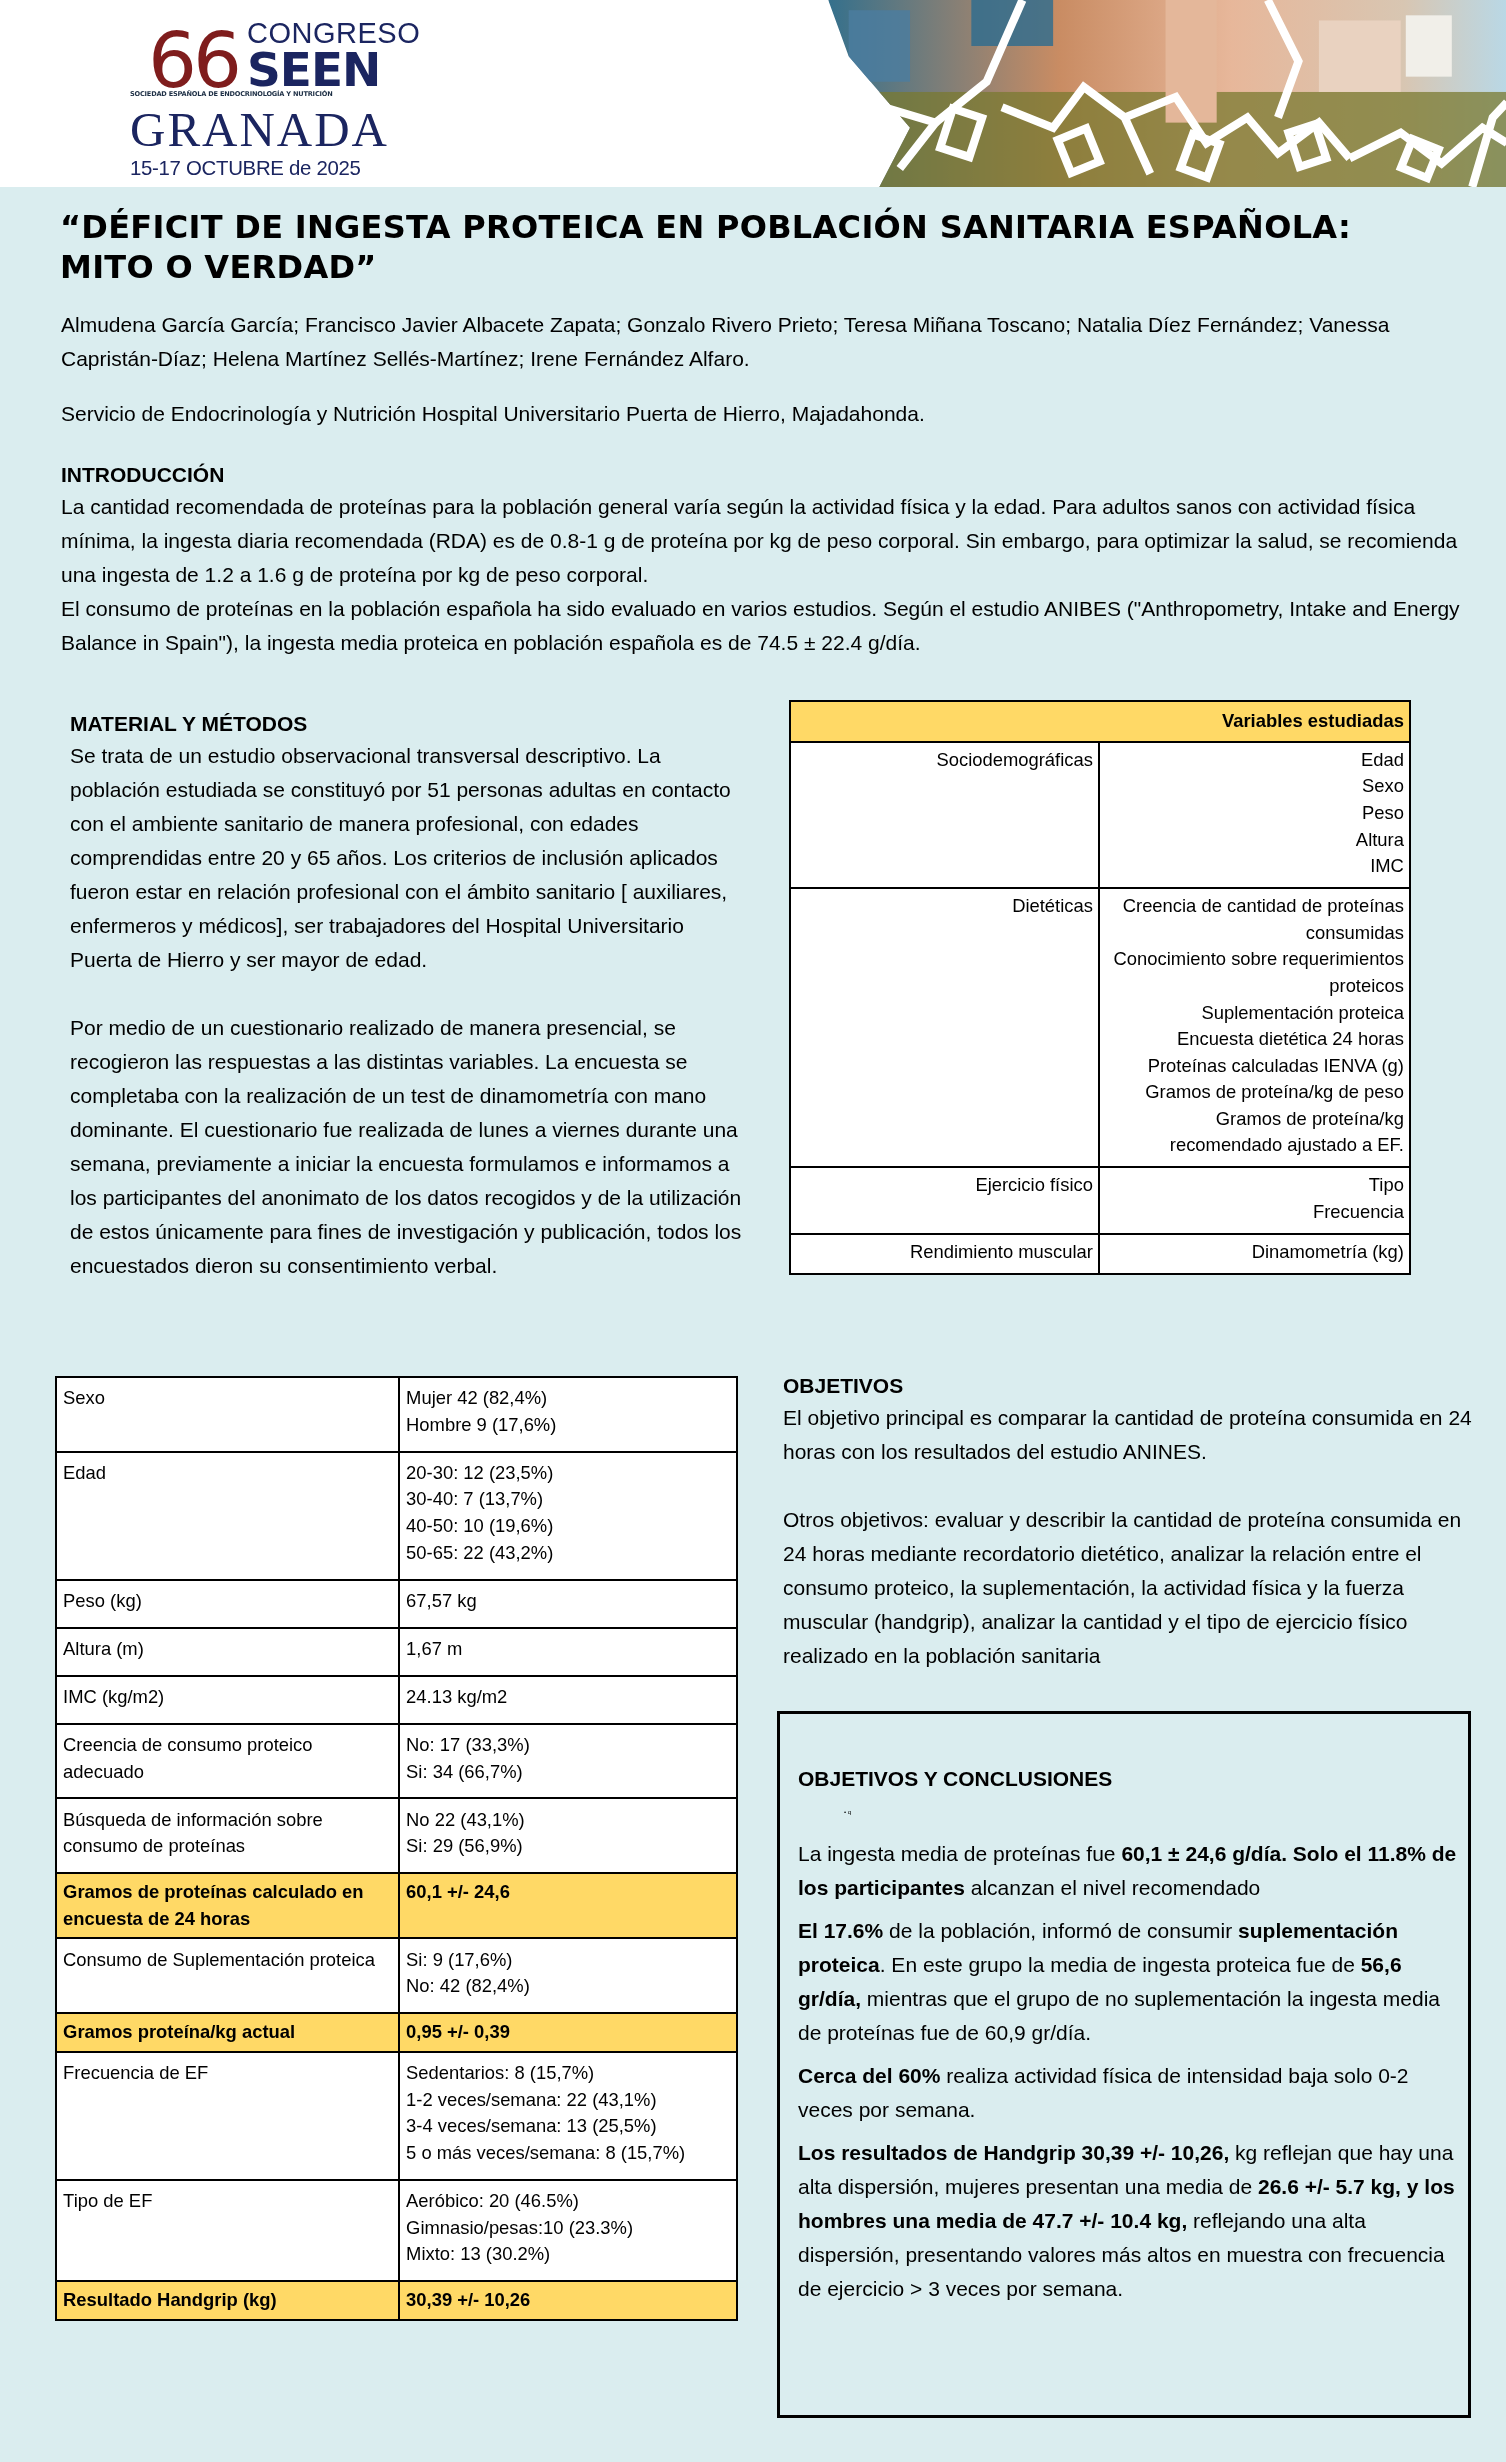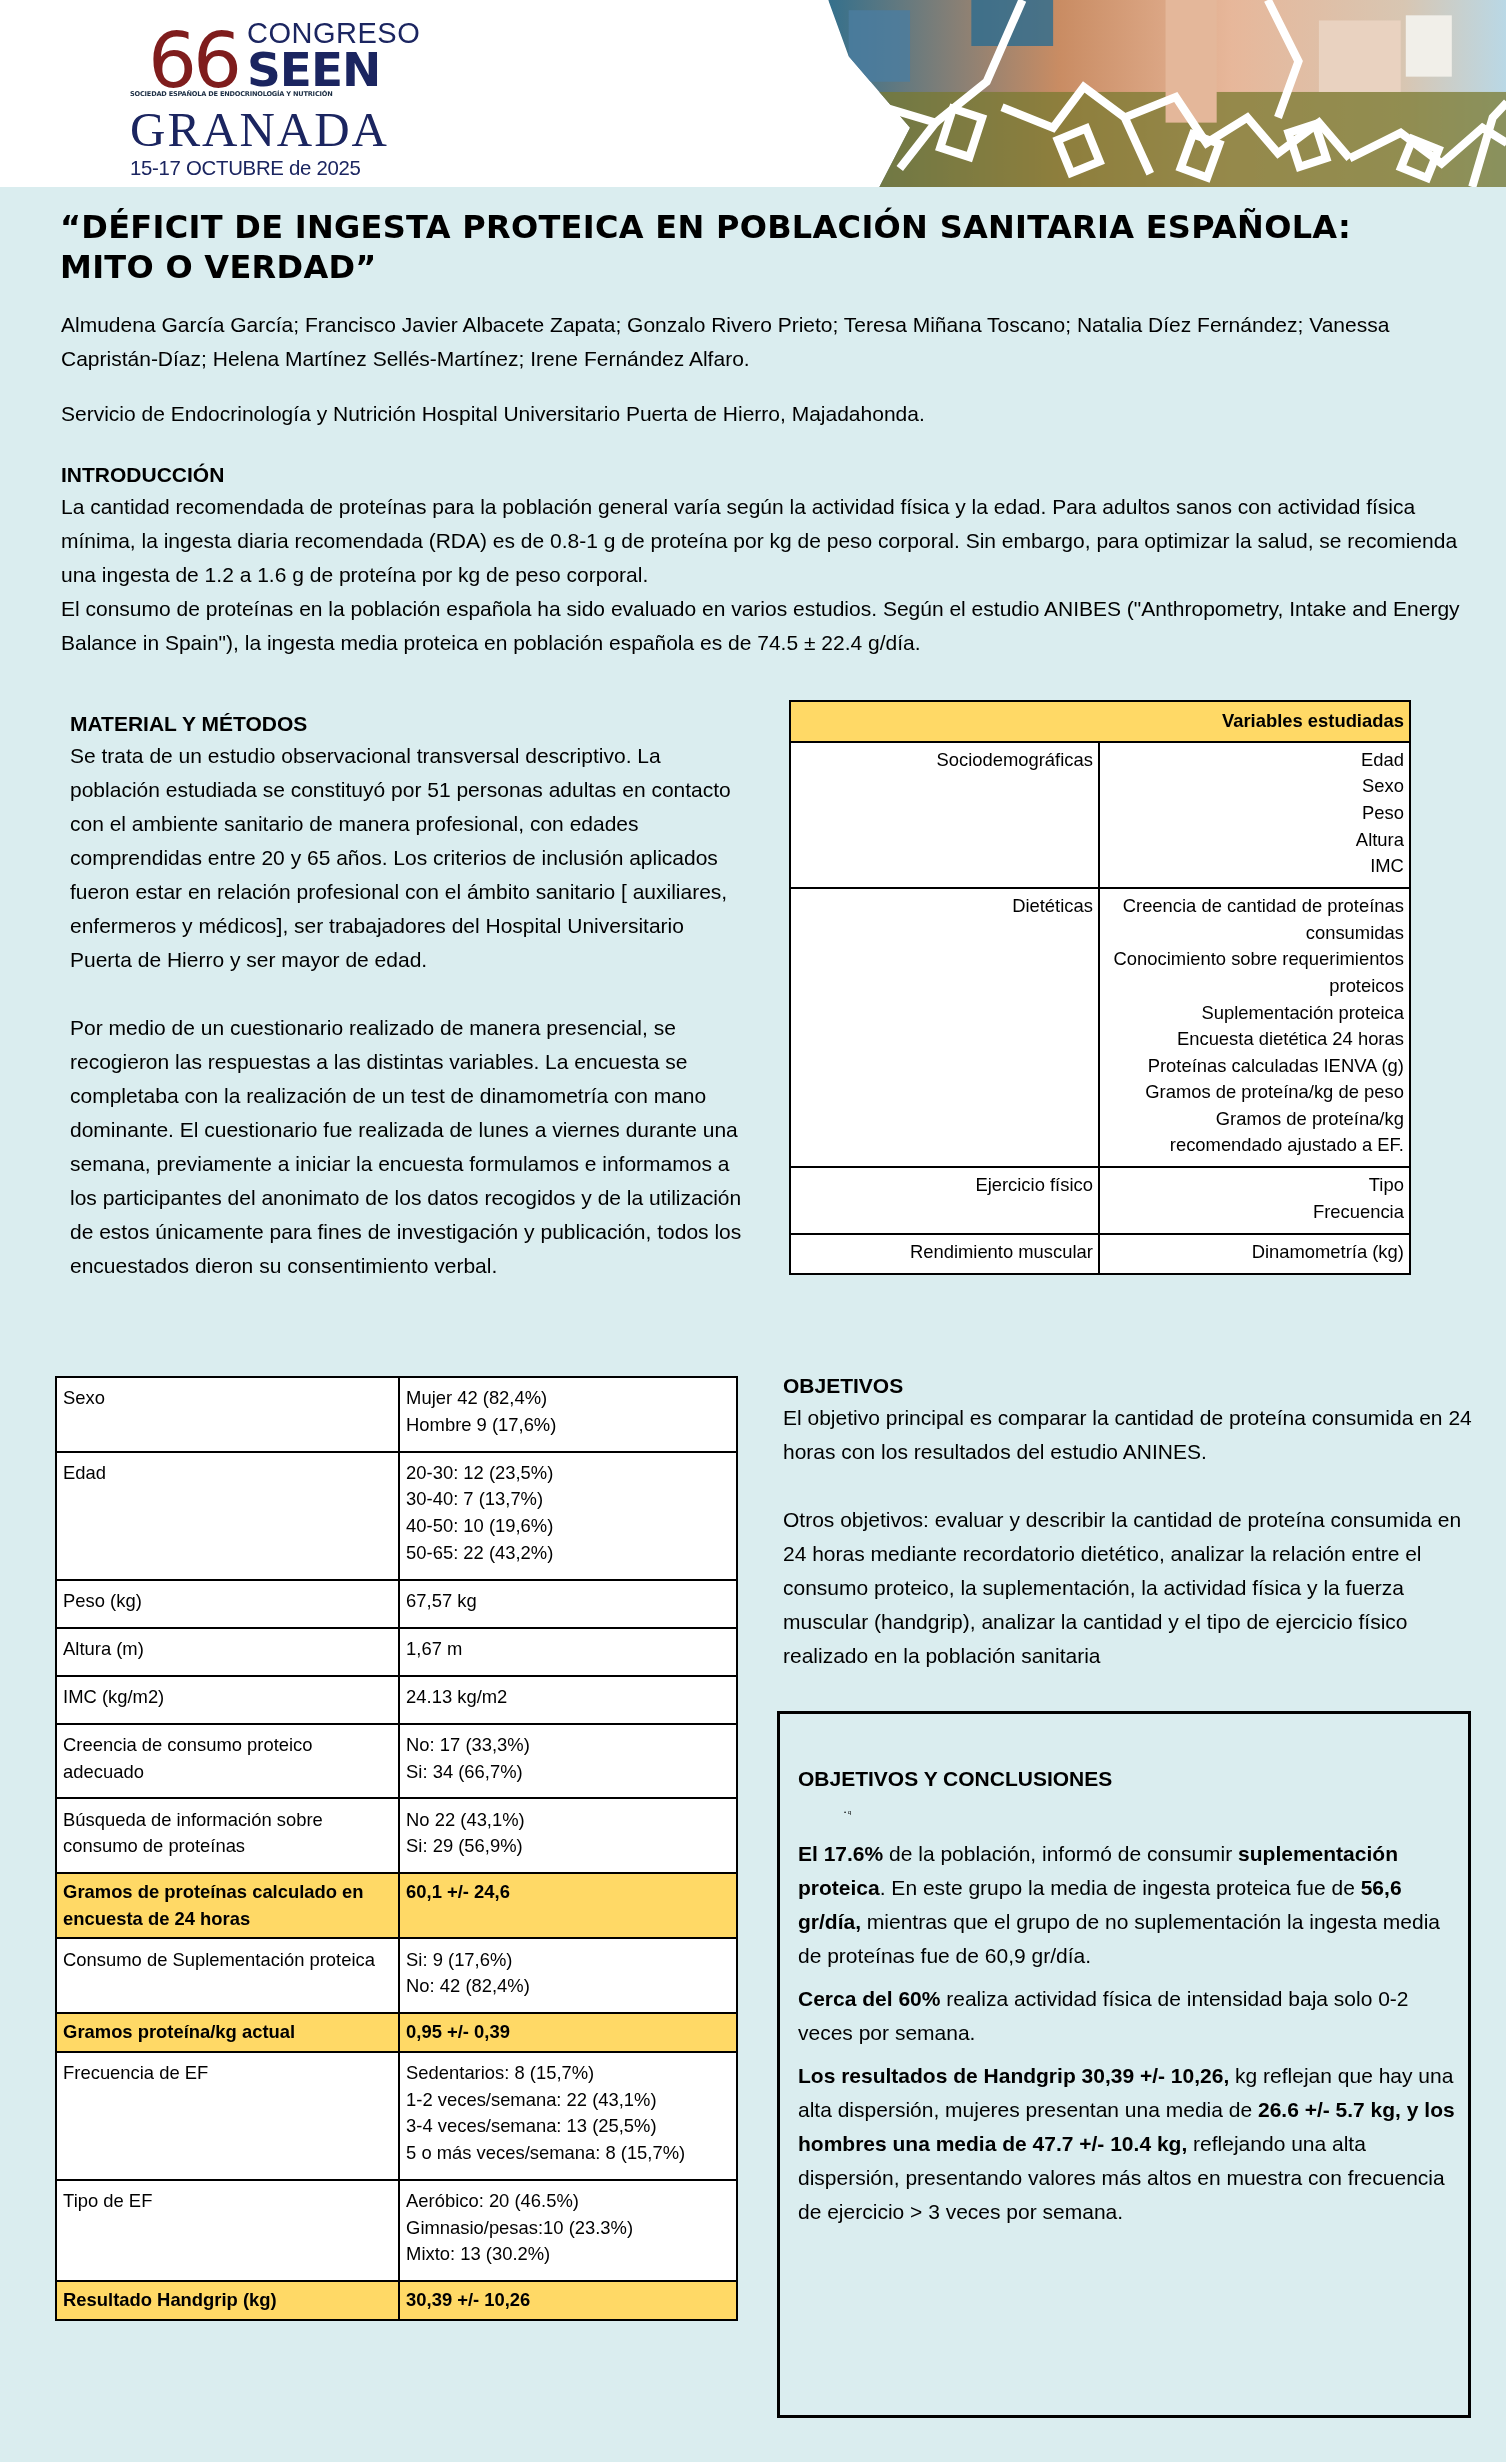--- a/index.html
+++ b/index.html
@@ -336,19 +336,20 @@
   <p class="body-text">El objetivo principal es comparar la cantidad de proteína consumida en 24 horas con los resultados del estudio ANINES.</p>
   <div class="gap"></div>
   <p class="body-text">Otros objetivos: evaluar y describir  la cantidad de proteína consumida en 24 horas mediante recordatorio dietético, analizar la relación entre el consumo proteico, la suplementación, la actividad física y la fuerza muscular (handgrip), analizar la cantidad y el tipo de ejercicio físico realizado en la población sanitaria</p>
 </div>
 
 <div class="results-box">
   <div class="results-inner">
     <div class="section-heading">OBJETIVOS Y CONCLUSIONES</div>
     <span class="tiny-mark">• q</span>
     <div id="results-paras">
+        <p class="body-text result-para"><span>La ingesta media de proteínas fue </span><b>60,1 ± 24,6 g/día. Solo el 11.8% de los participantes</b><span> alcanzan el nivel recomendado</span></p>
         <p class="body-text result-para"><b>El 17.6%</b><span> de la población, informó de consumir </span><b>suplementación proteica</b><span>. En este grupo la media de ingesta proteica fue de </span><b>56,6 gr/día,</b><span> mientras que el grupo de no suplementación la ingesta media de proteínas fue de 60,9 gr/día.</span></p>
         <p class="body-text result-para"><b>Cerca del 60%</b><span> realiza actividad física de intensidad baja solo 0-2 veces por semana.</span></p>
         <p class="body-text result-para"><b>Los resultados de Handgrip 30,39 +/- 10,26,</b><span> kg reflejan que hay una alta dispersión, mujeres presentan una media de </span><b>26.6 +/- 5.7 kg, y los hombres una media de 47.7 +/- 10.4 kg,</b><span> reflejando una alta dispersión, presentando valores más altos en muestra con frecuencia de ejercicio &gt; 3 veces por semana.</span></p>
       </div>
   </div>
 </div>
 
 
 </body></html>

